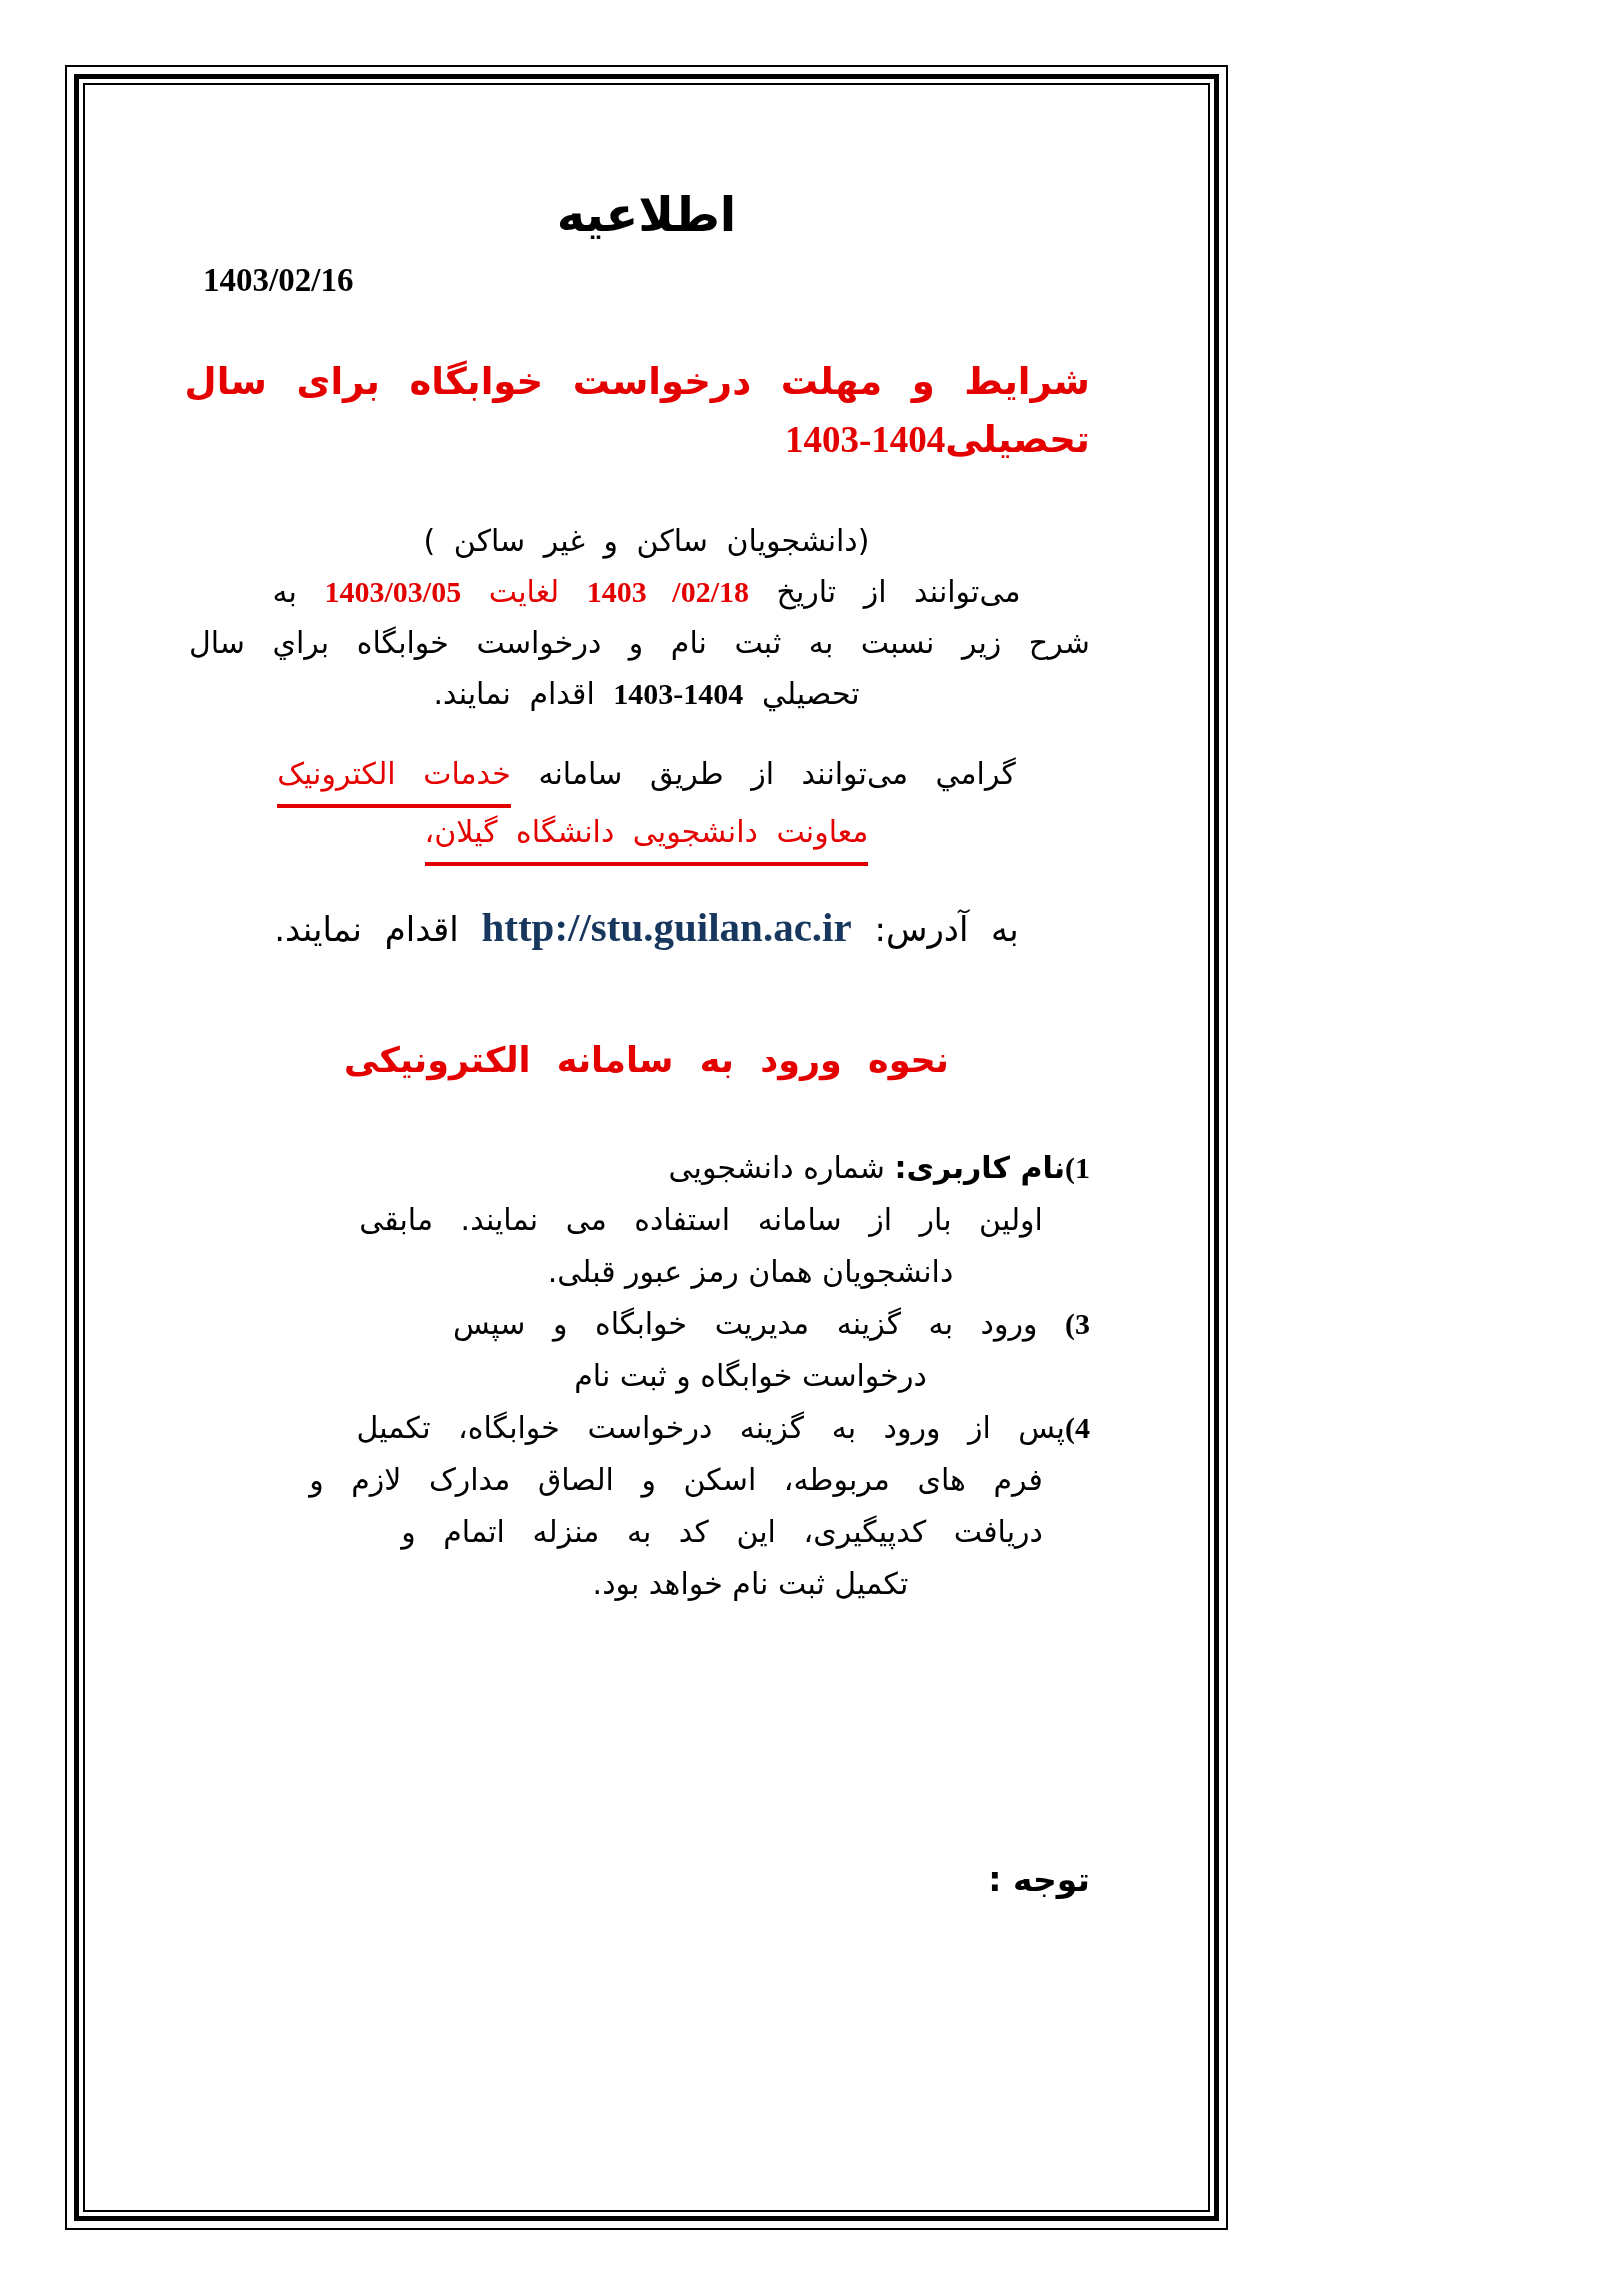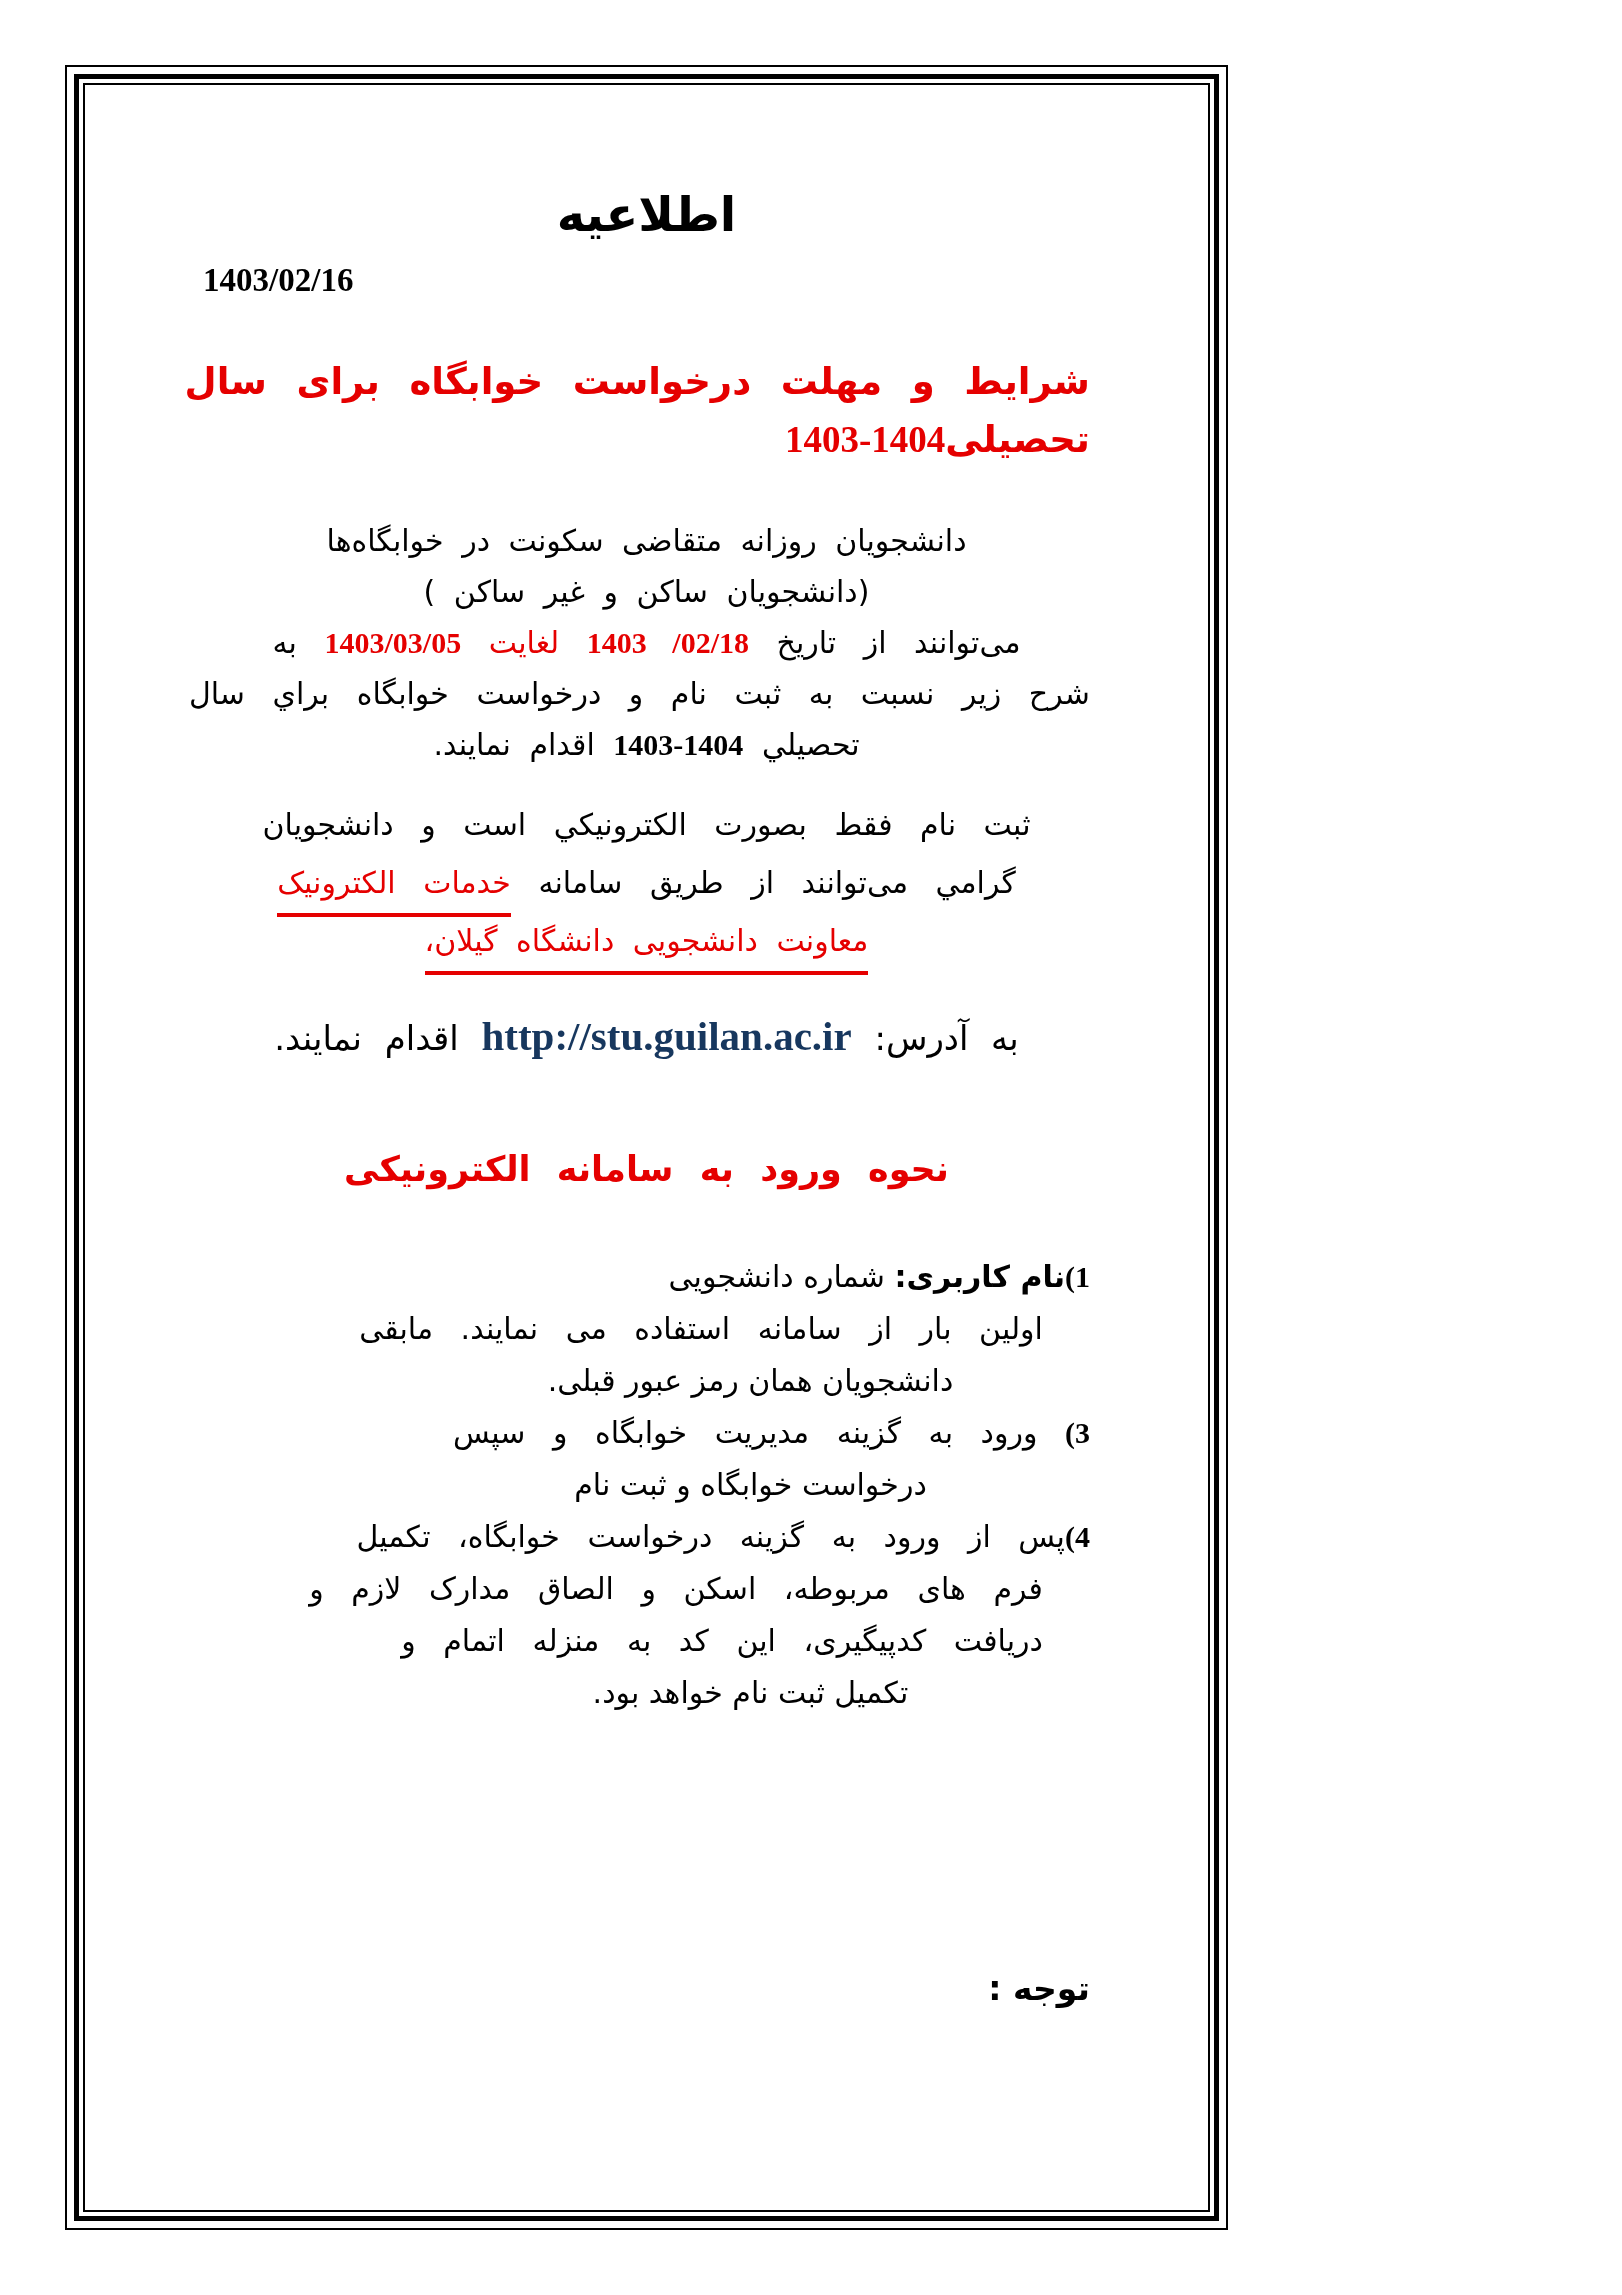--- a/index.html
+++ b/index.html
@@ -63,39 +63,37 @@
           <div class="doc-title line">اطلاعیه</div>
 
           <div class="doc-date line">1403/02/16</div>
 
           <div class="heading">
             <div class="line red">شرایط و مهلت درخواست خوابگاه  برای سال</div>
             <div class="line"><span class="red">تحصیلی</span><span class="red latin" dir="ltr">1403-1404</span></div>
           </div>
 
           <div class="para para1">
-            <div class="line">دانشجویان روزانه متقاضی سکونت در خوابگاه‌ها</div>
             <div class="line">(دانشجویان ساکن و غیر ساکن )</div>
             <div class="line wide">
               <span>می‌توانند از تاریخ</span>
               <span class="red latin" dir="ltr">1403 /02/18</span>
               <span class="red">لغایت</span>
               <span class="red latin" dir="ltr">1403/03/05</span>
               <span>به</span>
             </div>
             <div class="line wide">شرح زیر نسبت به ثبت نام  و درخواست خوابگاه براي سال</div>
             <div class="line">
               <span>تحصيلي</span>
               <span class="latin" dir="ltr">1403-1404</span>
               <span>اقدام نمایند.</span>
             </div>
           </div>
 
           <div class="para para2">
-            <div class="line wide">ثبت نام فقط بصورت الکترونیکي است و دانشجویان</div>
             <div class="line wide">
               <span>گرامي  می‌توانند  از طریق سامانه</span>
               <span class="red underline-red">خدمات الکترونیک</span>
             </div>
             <div class="line">
               <span class="red underline-red">معاونت دانشجویی دانشگاه گیلان،</span>
             </div>
           </div>
 
           <div class="url-line">

